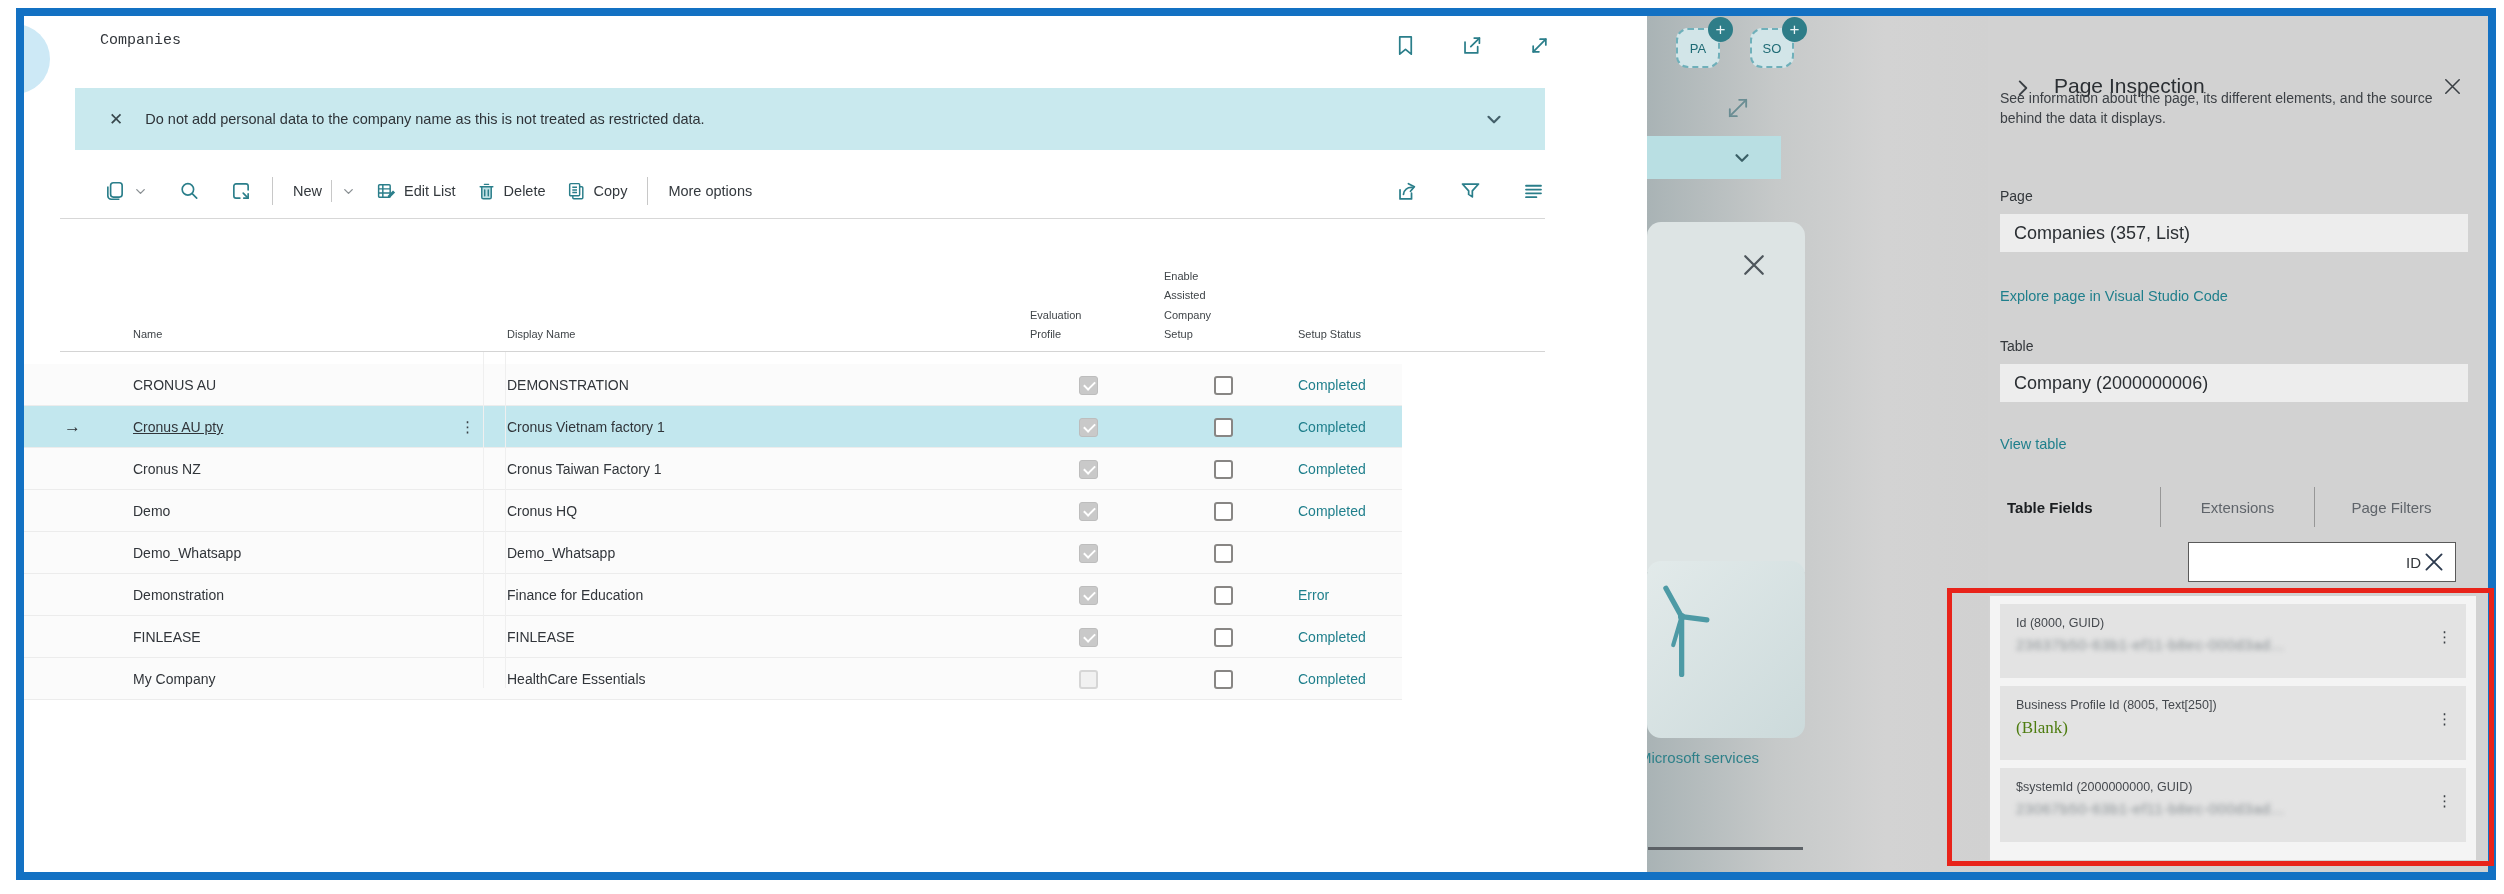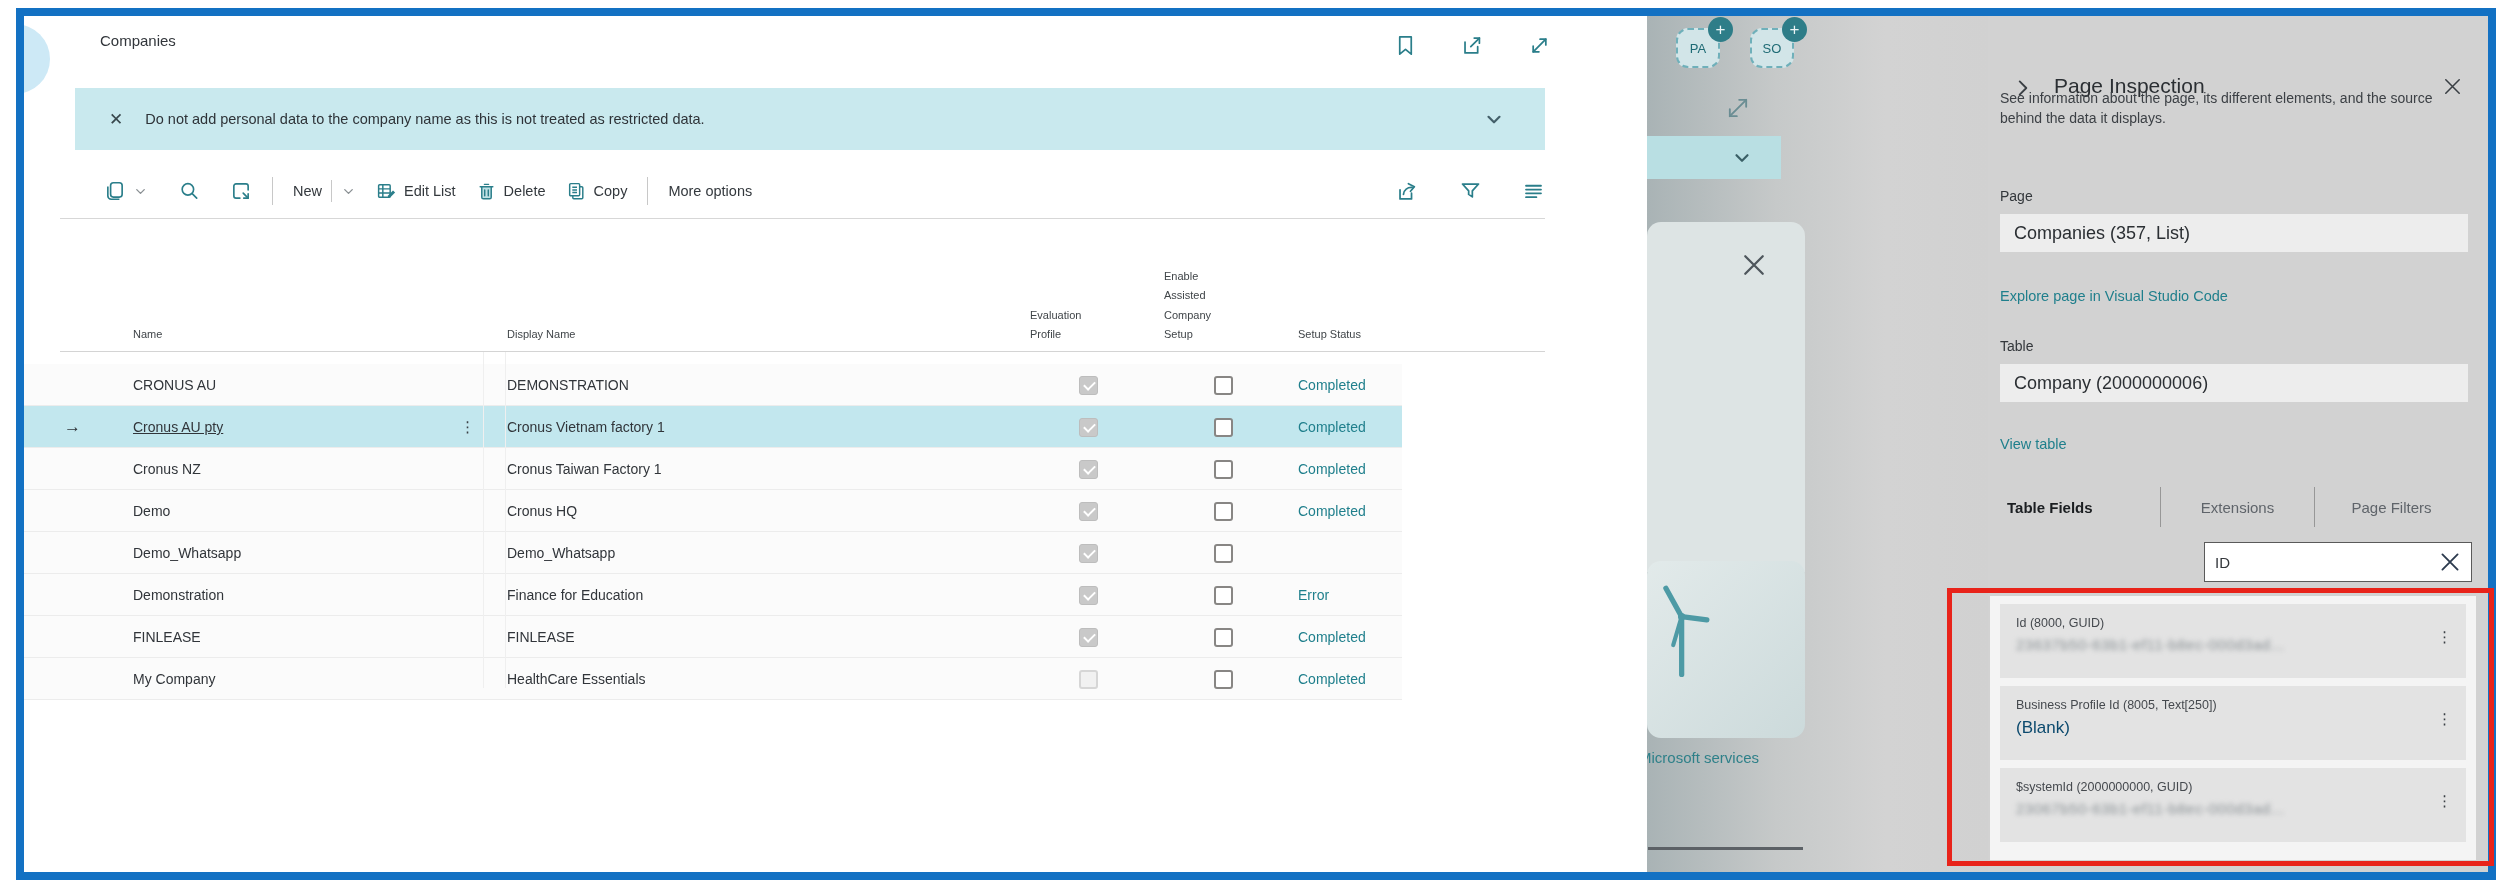--- a/index.html
+++ b/index.html
@@ -7,21 +7,21 @@
     --notif:#c9e9ee; --select:#c2e7ee; --red:#e8231a; --panel:#d2d2d2;
   }
   *{margin:0;padding:0;box-sizing:border-box;font-family:"Liberation Sans",sans-serif;}
   body{width:2504px;height:894px;background:#ffffff;overflow:hidden;position:relative;}
   .frame{position:absolute;left:16px;top:8px;width:2480px;height:872px;border:8px solid var(--frame);background:#fff;}
   svg{display:block;}
 
   
   .main-window{position:absolute;left:0;top:0;width:1623px;height:856px;background:#fff;z-index:2;overflow:hidden;}
   .avatar-bulge{position:absolute;left:-44px;top:8px;width:70px;height:70px;border-radius:50%;background:#cde9f6;}
-  .win-title{position:absolute;left:76px;top:16px;font-size:15px;color:#32363b;}
+  .win-title{position:absolute;left:76px;top:16px;font-size:15px;color:#32363b;font-family:Liberation Mono, monospace;}
   .win-icons{position:absolute;left:1370px;top:18px;display:flex;gap:44px;}
   .win-icons .icn{cursor:pointer;}
 
   .notification{position:absolute;left:51px;top:72px;width:1470px;height:62px;background:var(--notif);display:flex;align-items:center;}
   .notif-x{margin-left:34px;font-size:17px;color:#38474c;}
   .notif-text{margin-left:22px;font-size:14.5px;color:#2e3338;}
   .notif-chevron{margin-left:auto;margin-right:40px;}
 
   .toolbar{position:absolute;left:70px;top:152px;width:1451px;height:46px;display:flex;align-items:center;}
   .tb-group{display:flex;align-items:center;gap:10px;}
@@ -84,28 +84,28 @@
   .p-close{margin-left:auto;cursor:pointer;}
   .p-desc{position:absolute;left:12px;top:72px;width:468px;font-size:14px;line-height:1.45;color:#3c4045;}
   .p-label{position:absolute;left:12px;font-size:14px;color:#33373b;}
   .p-box{position:absolute;left:12px;width:468px;height:38px;background:#ededed;display:flex;align-items:center;padding-left:14px;font-size:18px;color:#2b2f33;}
   .p-link{position:absolute;left:12px;font-size:14.5px;color:var(--link);cursor:pointer;}
   .p-tabs{position:absolute;left:12px;top:468px;width:468px;height:46px;display:flex;align-items:center;}
   .p-tab{flex:1;font-size:15px;color:#5f646a;text-align:center;cursor:pointer;}
   .p-tab:first-child{text-align:left;padding-left:7px;}
   .p-tab.active{font-weight:bold;color:#1b1e21;}
   .p-tab-sep{width:1px;height:40px;background:#979797;}
-  .p-search{position:absolute;left:216px;top:526px;width:268px;height:40px;background:#fff;border:1.5px solid #5a5a5a;display:flex;align-items:center;}
+  .p-search{position:absolute;left:200px;top:526px;width:268px;height:40px;background:#fff;border:1.5px solid #5a5a5a;display:flex;align-items:center;text-align:right;}
   .p-search .q{margin-left:10px;font-size:15px;color:#33373b;flex:1;}
   .p-search .clear{margin-right:8px;cursor:pointer;}
   .p-fields{position:absolute;left:2px;top:580px;width:486px;height:264px;background:#f4f4f4;padding:8px 10px;}
   .p-field{position:relative;background:#e3e3e3;height:74px;margin-bottom:8px;padding:12px 40px 0 16px;}
   .pf-title{font-size:12.5px;color:#45494e;}
   .pf-value{margin-top:6px;font-size:15px;color:#8b9296;letter-spacing:.5px;filter:blur(2.6px);}
-  .p-field.plain .pf-value{filter:none;font-size:17px;color:#0c4a6e;letter-spacing:0;}
+  .p-field.plain .pf-value{filter:none;font-size:17px;color:#4d7c0f;letter-spacing:0;font-family:Liberation Serif, serif;}
   .pf-menu{position:absolute;right:14px;top:24px;font-size:15px;color:#3a3f44;cursor:pointer;}
 
   .red-annotation{position:absolute;left:1923px;top:572px;width:547px;height:278px;border:5px solid var(--red);z-index:6;pointer-events:none;}
 </style>
 </head>
 <body>
 
 <div class="frame">
 
   <div class="main-window">

